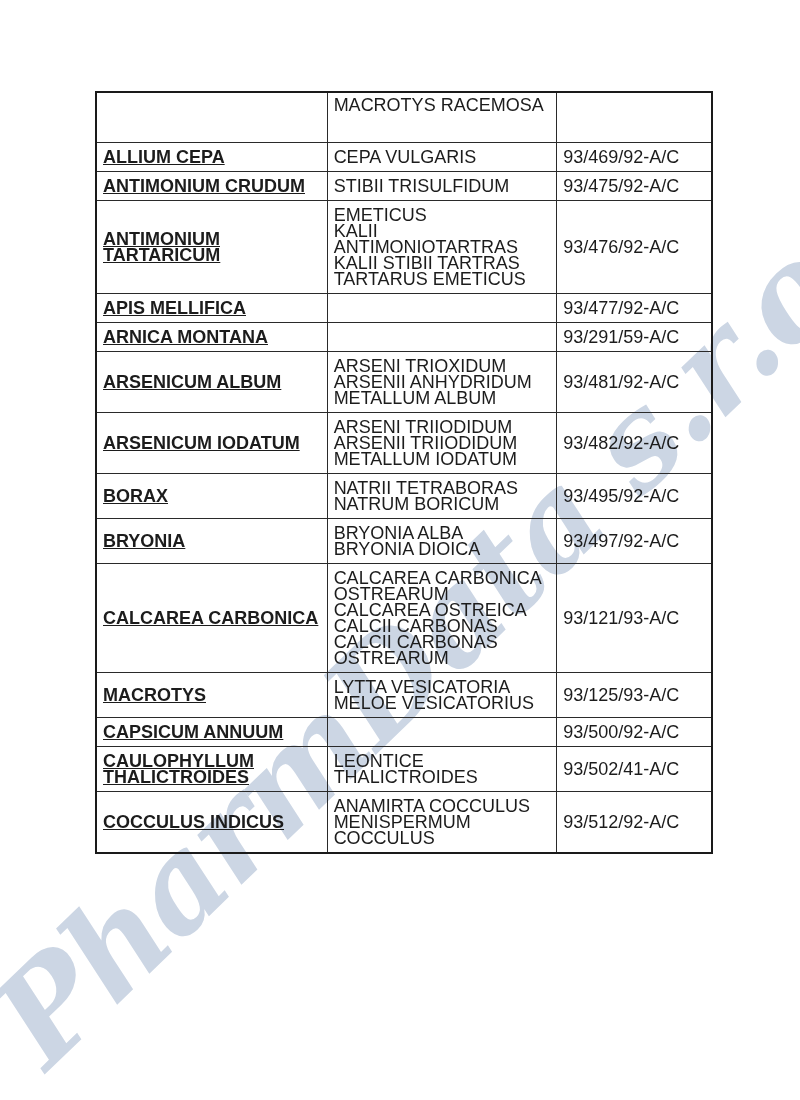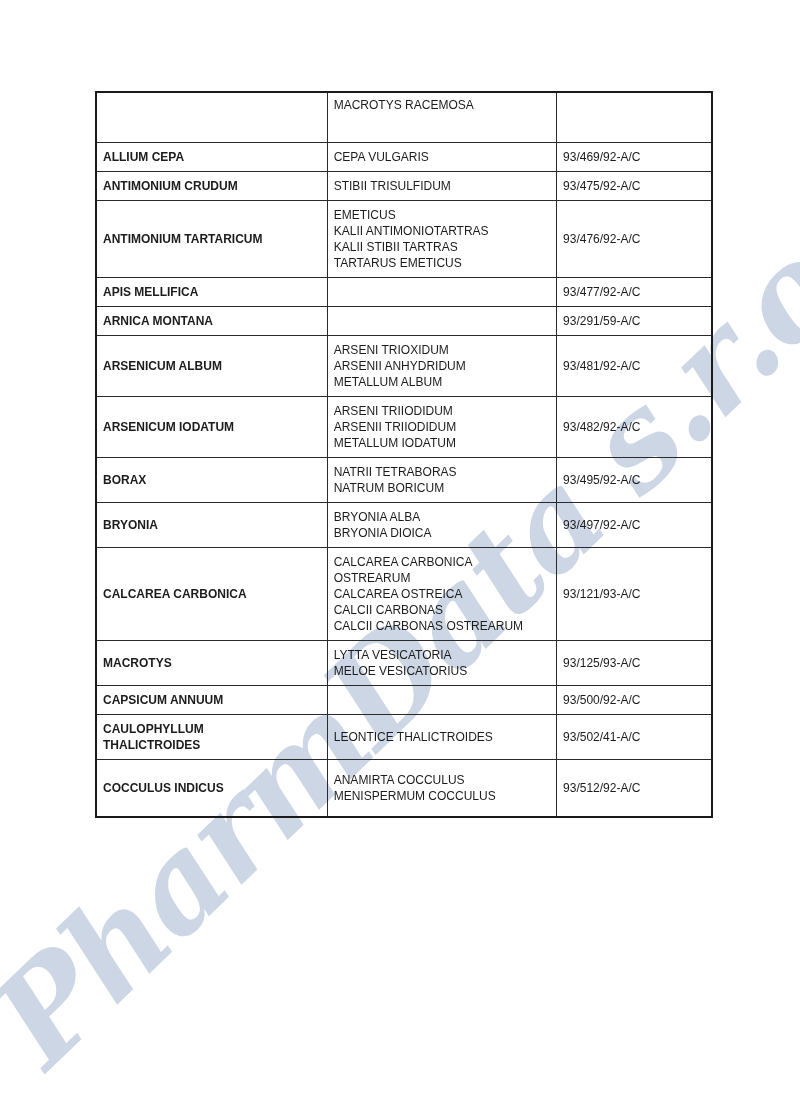--- a/index.html
+++ b/index.html
@@ -49,26 +49,26 @@
     width: 618px;
     border-collapse: collapse;
     border: 2px solid #1a1a1a;
     z-index: 1;
     background: transparent;
   }
   table.registry td {
     border: 1px solid #2a2a2a;
     vertical-align: middle;
     padding: 6px 6px;
-    font-size: 12px;
+    font-size: 18px;
     line-height: 16px;
     white-space: pre-line;
     background: transparent;
   }
-  td.col-name  { width: 232px; font-weight: bold; }
+  td.col-name  { width: 232px; font-weight: bold; text-decoration: underline; }
   td.col-syn   { width: 230px; }
   td.col-reg   { width: 156px; }
   tr.partial-row td {
     height: 50px;
     vertical-align: top;
     padding-top: 4px;
   }
   tr:last-child td { height: 58px; }
 </style>
 </head>

